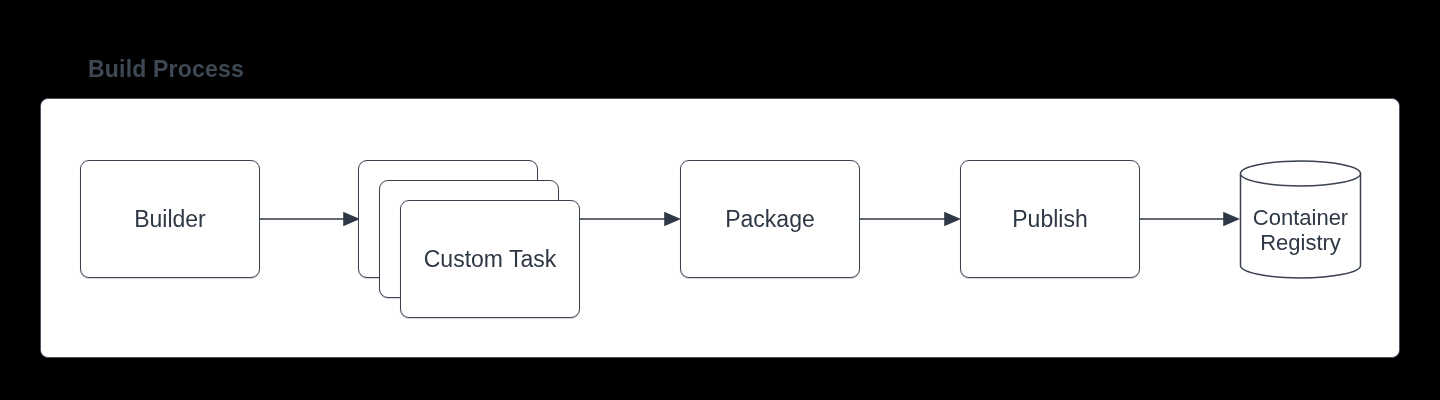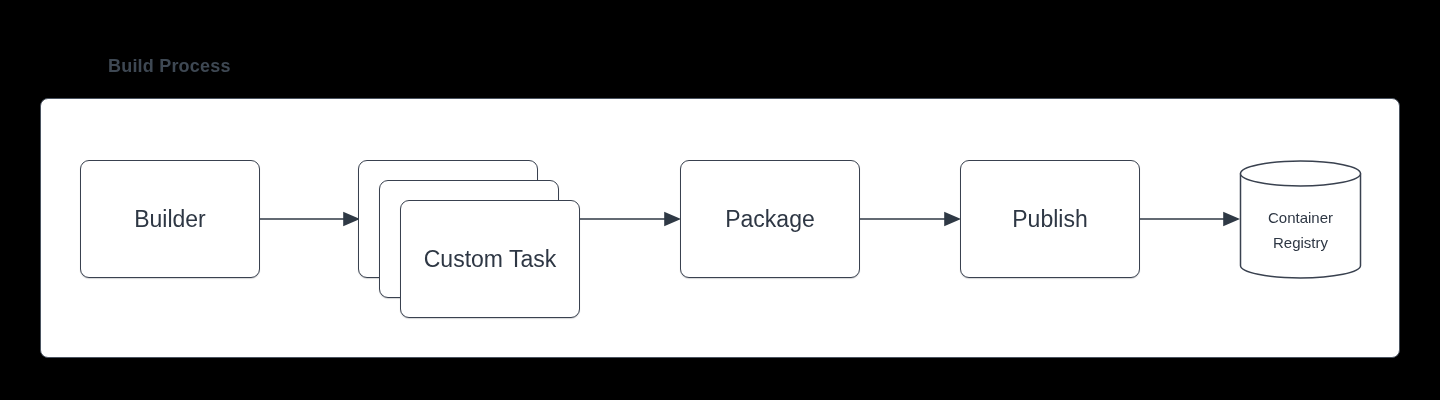--- a/index.html
+++ b/index.html
@@ -14,23 +14,23 @@
   .page {
     position: relative;
     width: 1440px;
     height: 400px;
     background: var(--page-bg);
     font-family: "Liberation Sans", sans-serif;
     overflow: hidden;
   }
   .diagram-title {
     position: absolute;
-    left: 108px;
+    left: 88px;
     top: 56px;
-    font-size: 18px;
+    font-size: 23px;
     font-weight: bold;
     letter-spacing: 0.2px;
     color: var(--title);
     white-space: nowrap;
   }
   .panel {
     position: absolute;
     left: 40px;
     top: 98px;
     width: 1360px;
@@ -80,21 +80,21 @@
   }
   .cylinder-svg { position: absolute; left: 0; top: 0; }
   .cylinder-label {
     position: absolute;
     inset: 0;
     display: flex;
     align-items: center;
     justify-content: center;
     text-align: center;
     padding-top: 20px;
-    font-size: 15px;
+    font-size: 22px;
     line-height: 25px;
     color: var(--text);
   }
   .node-label { display: block; text-align: center; line-height: 25px; }
 </style>
 </head>
 <body>
 
 <div class="page">
 

